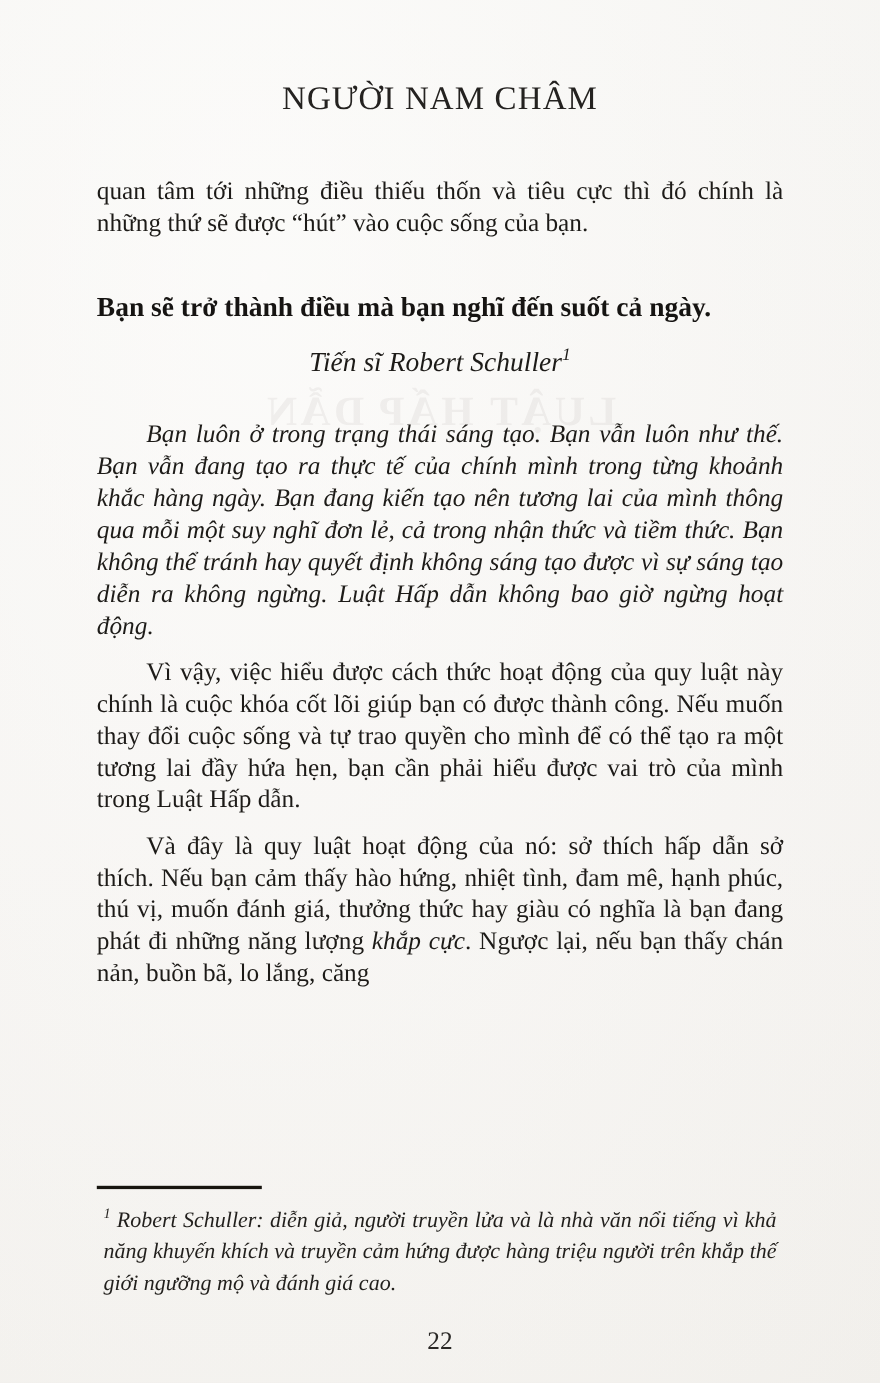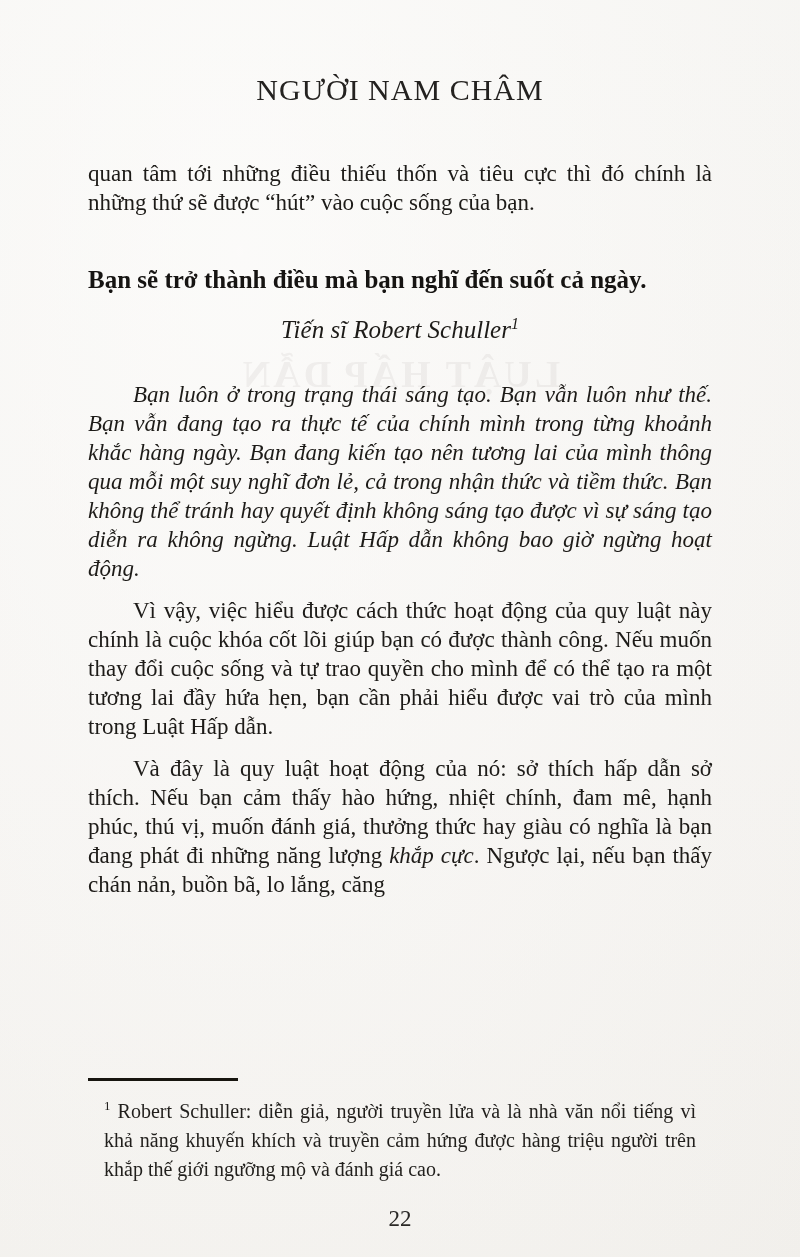--- a/index.html
+++ b/index.html
@@ -81,26 +81,27 @@
     right: 88px;
     z-index: 2;
   }
   .footnote-rule {
     width: 150px;
     height: 3px;
     background: #17150f;
     margin: 0 0 14px 0;
   }
   .footnote {
-    margin: 16px;
+    margin: 6px;
     font-size: 20px;
     line-height: 29px;
     text-align: justify;
     text-align-last: left;
     color: #211f1c;
+    font-style: italic;
   }
   .footnote sup { font-size: 13px; line-height: 0; }
   .page-number {
     position: absolute;
     top: 1206px;
     left: 0;
     width: 100%;
     text-align: center;
     font-size: 23px;
     color: #2a2826;
@@ -121,21 +122,21 @@
     <p class="body-par continuation">quan tâm tới những điều thiếu thốn và tiêu cực thì đó chính là những thứ sẽ được “hút” vào cuộc sống của bạn.</p>
 
     <p class="pull-quote">Bạn sẽ trở thành điều mà bạn nghĩ đến suốt cả ngày.</p>
 
     <p class="attribution"><span>Tiến sĩ Robert Schuller</span><sup>1</sup></p>
 
     <p class="body-par p2">Bạn luôn ở trong trạng thái sáng tạo. Bạn vẫn luôn như thế. Bạn vẫn đang tạo ra thực tế của chính mình trong từng khoảnh khắc hàng ngày. Bạn đang kiến tạo nên tương lai của mình thông qua mỗi một suy nghĩ đơn lẻ, cả trong nhận thức và tiềm thức. Bạn không thể tránh hay quyết định không sáng tạo được vì sự sáng tạo diễn ra không ngừng. Luật Hấp dẫn không bao giờ ngừng hoạt động.</p>
 
     <p class="body-par follow">Vì vậy, việc hiểu được cách thức hoạt động của quy luật này chính là cuộc khóa cốt lõi giúp bạn có được thành công. Nếu muốn thay đổi cuộc sống và tự trao quyền cho mình để có thể tạo ra một tương lai đầy hứa hẹn, bạn cần phải hiểu được vai trò của mình trong Luật Hấp dẫn.</p>
 
-    <p class="body-par follow"><span>Và đây là quy luật hoạt động của nó: sở thích hấp dẫn sở thích. Nếu bạn cảm thấy hào hứng, nhiệt chính, đam mê, hạnh phúc, thú vị, muốn đánh giá, thưởng thức hay giàu có nghĩa là bạn đang phát đi những năng lượng </span><i>khắp cực</i><span>. Ngược lại, nếu bạn thấy chán nản, buồn bã, lo lắng, căng</span></p>
+    <p class="body-par follow"><span>Và đây là quy luật hoạt động của nó: sở thích hấp dẫn sở thích. Nếu bạn cảm thấy hào hứng, nhiệt tình, đam mê, hạnh phúc, thú vị, muốn đánh giá, thưởng thức hay giàu có nghĩa là bạn đang phát đi những năng lượng </span><i>khắp cực</i><span>. Ngược lại, nếu bạn thấy chán nản, buồn bã, lo lắng, căng</span></p>
 
   </div>
 
   <div class="footnote-block">
     <div class="footnote-rule"></div>
     <p class="footnote"><sup>1</sup> <span>Robert Schuller: diễn giả, người truyền lửa và là nhà văn nổi tiếng vì khả năng khuyến khích và truyền cảm hứng được hàng triệu người trên khắp thế giới ngưỡng mộ và đánh giá cao.</span></p>
   </div>
 
   <div class="page-number">22</div>
 

